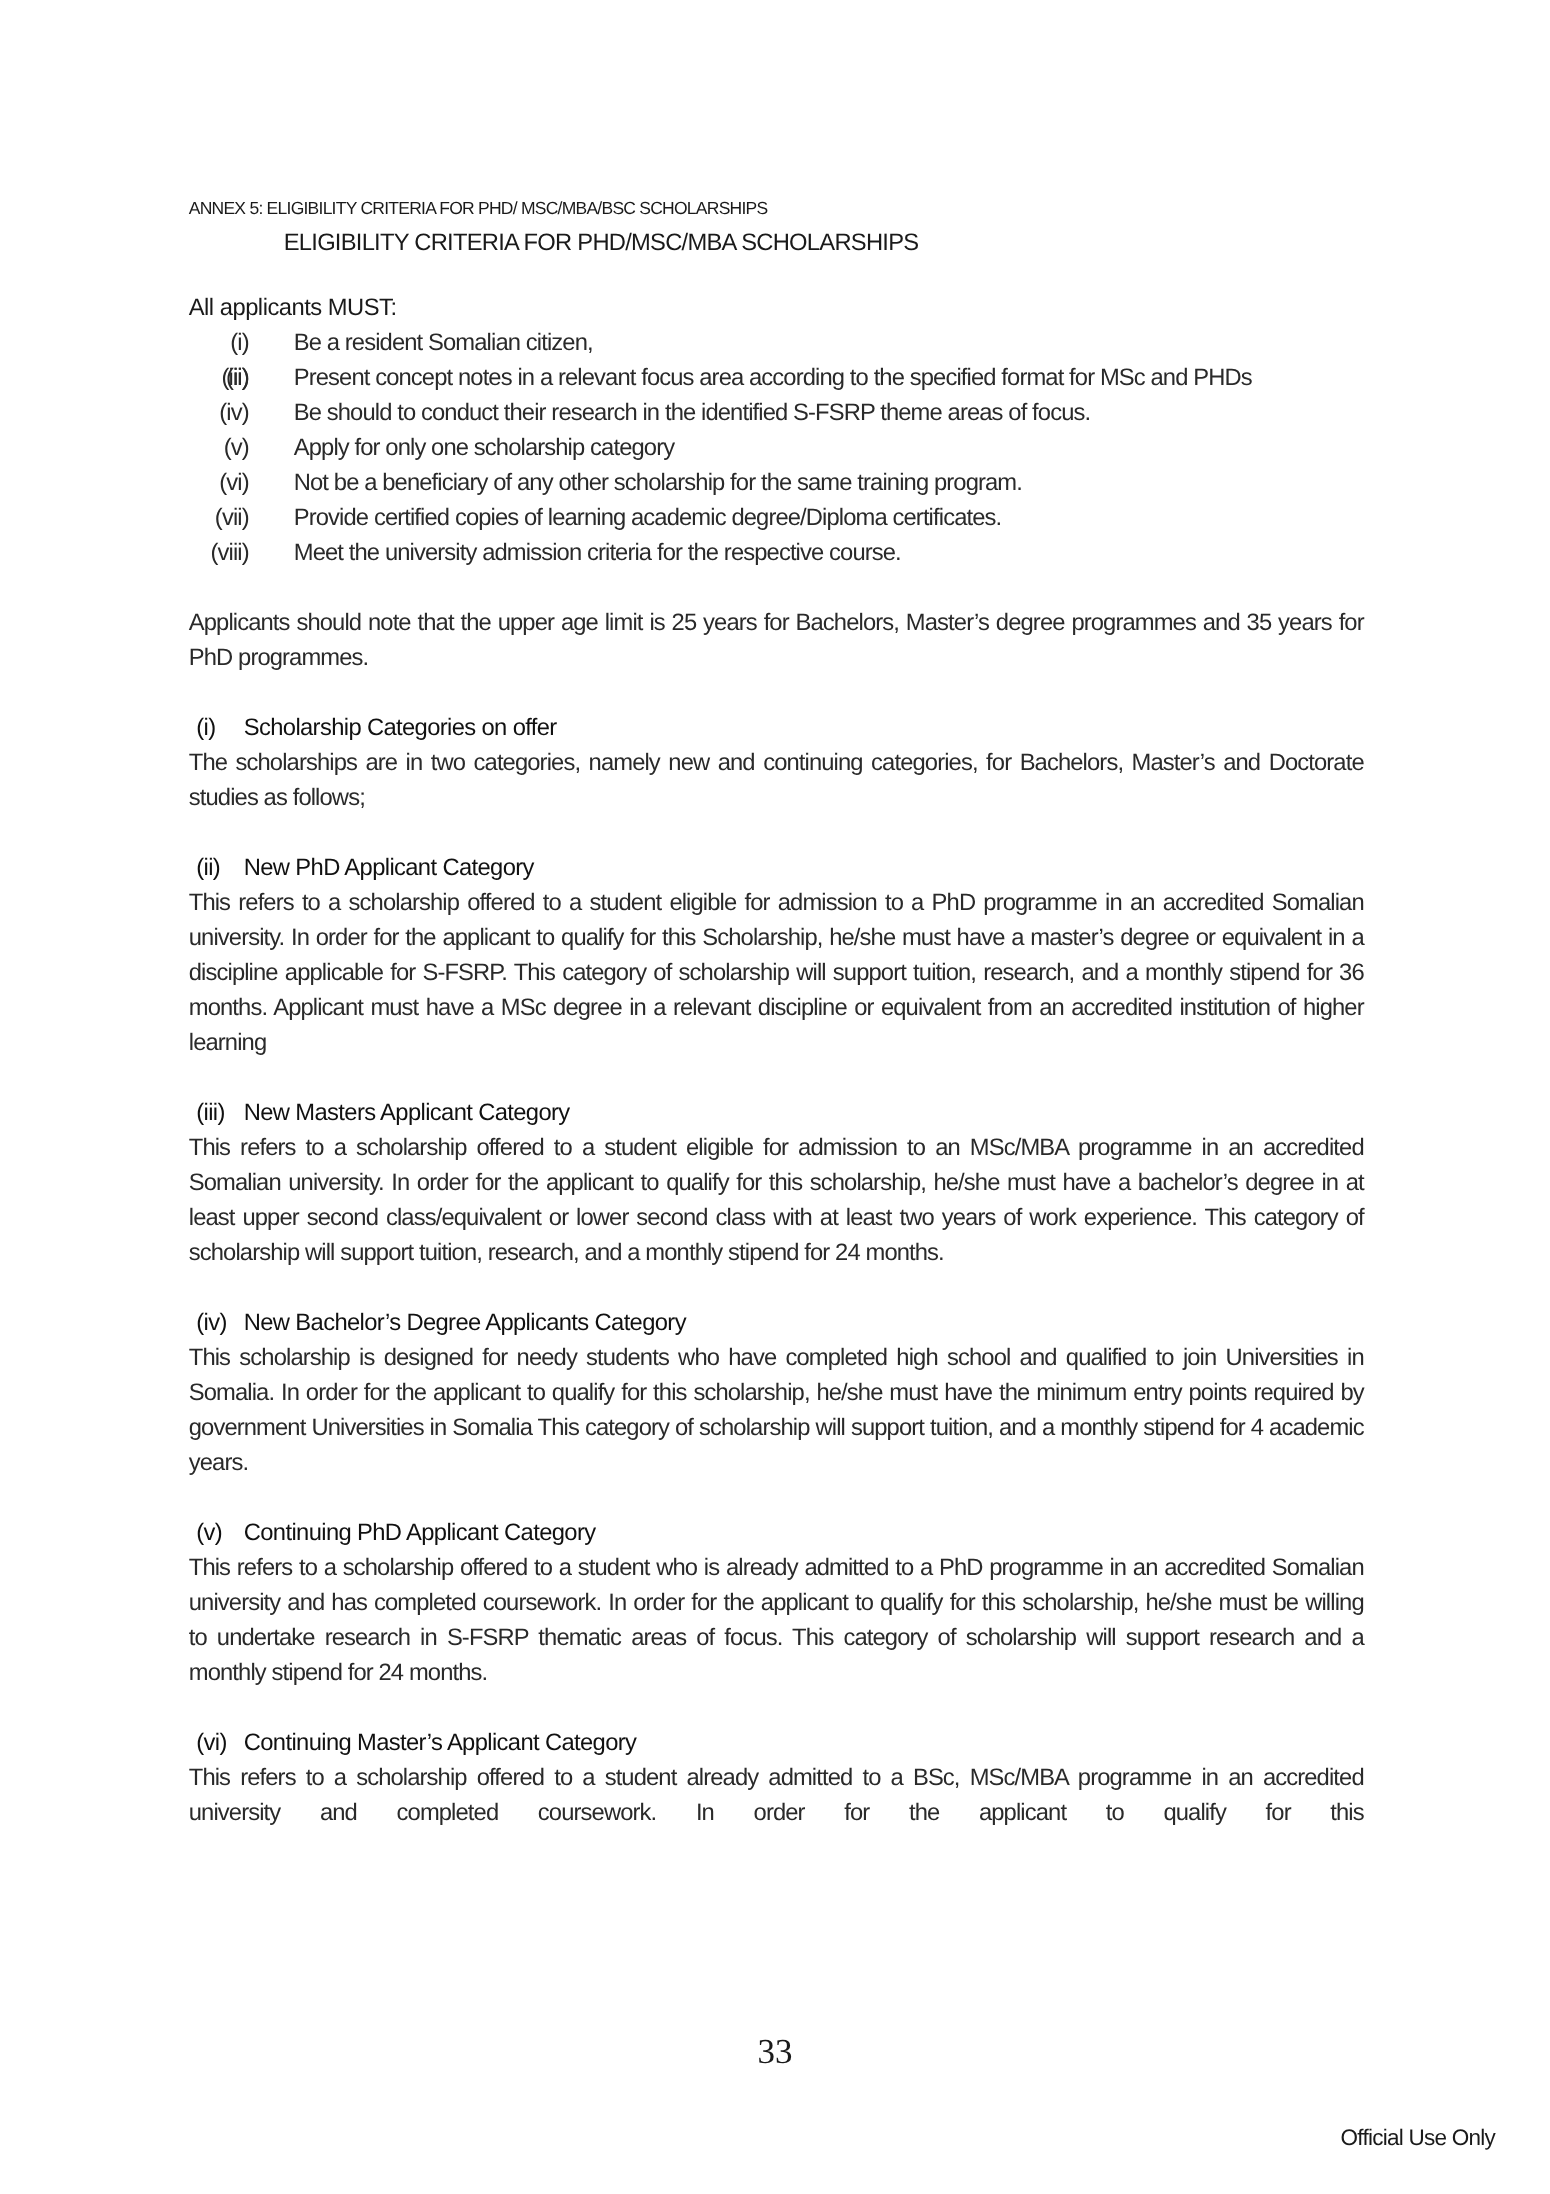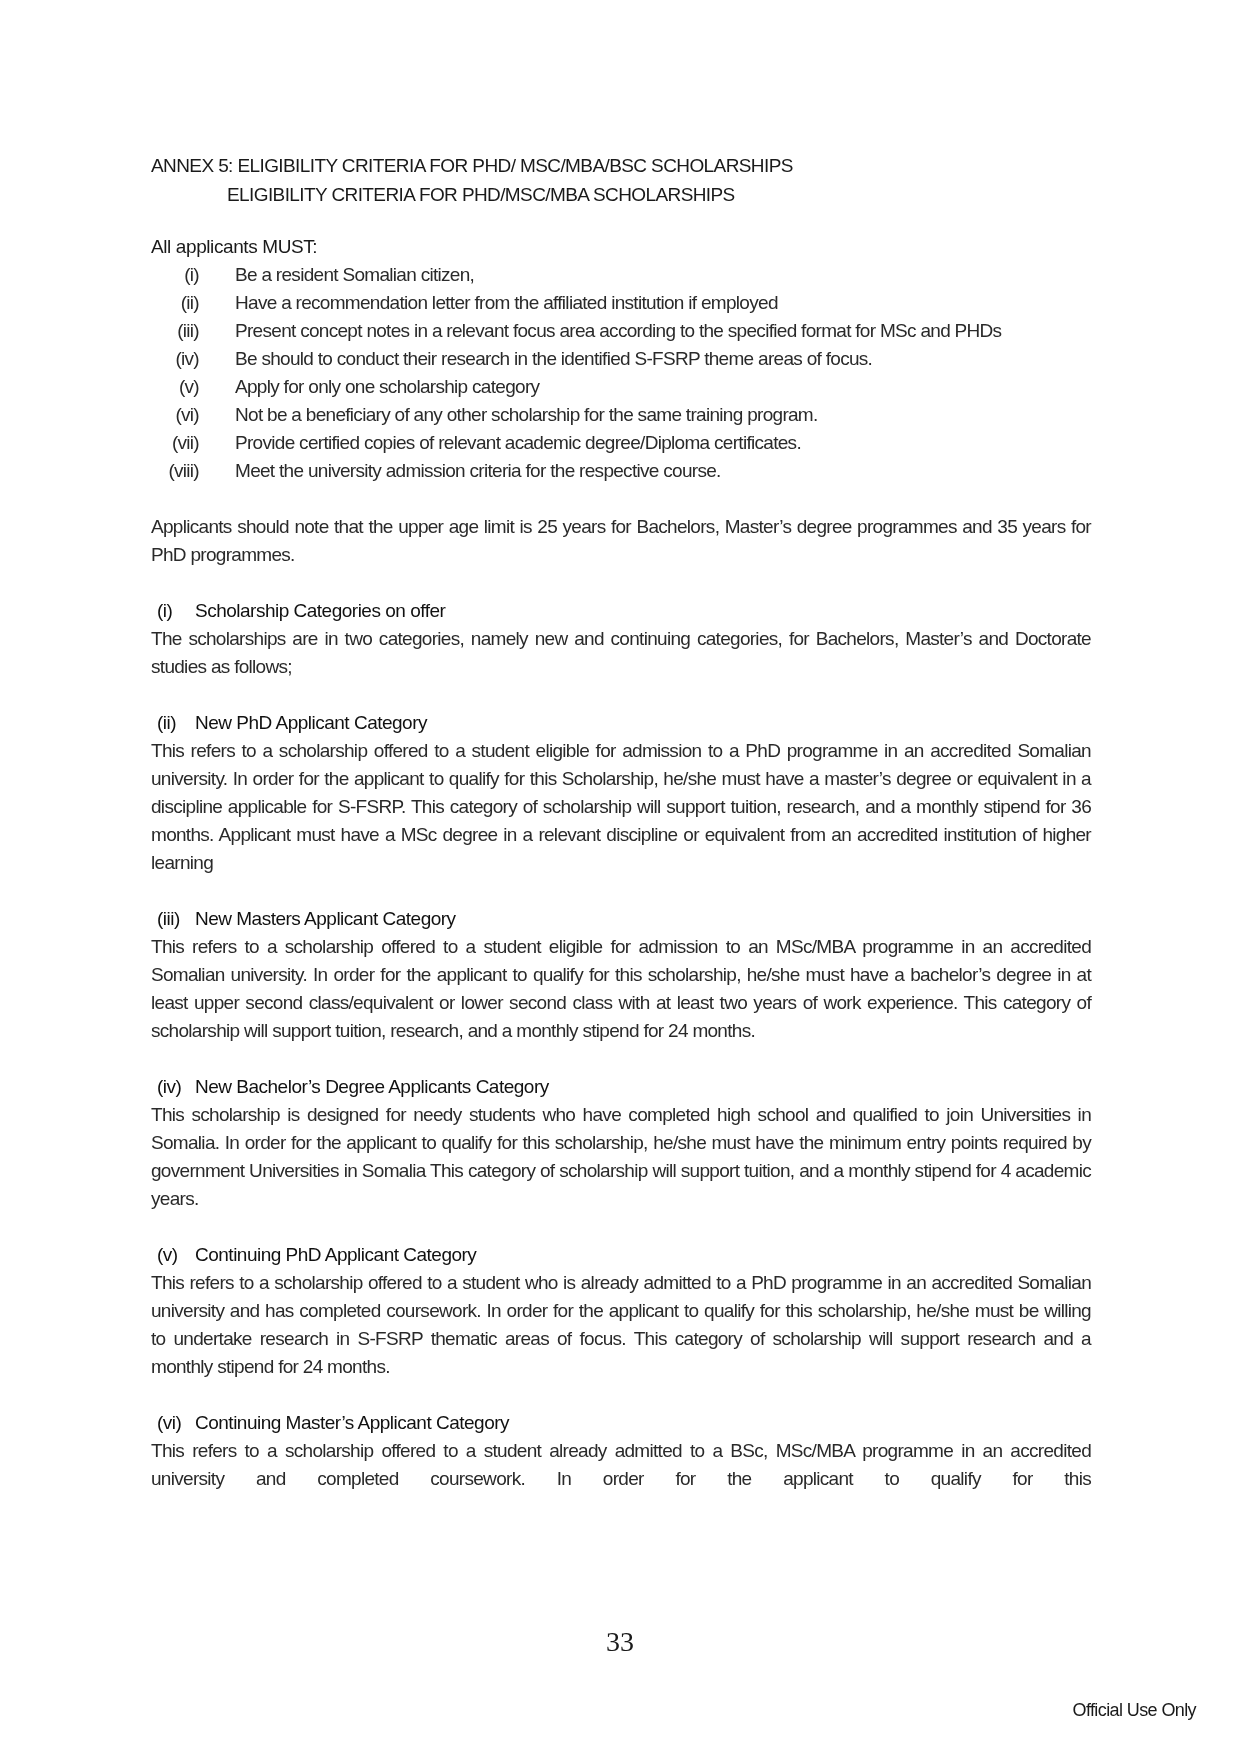--- a/index.html
+++ b/index.html
@@ -3,21 +3,21 @@
 <meta charset="utf-8">
 <style>
   html, body { margin: 0; padding: 0; background: #ffffff; }
   body { width: 1240px; height: 1755px; position: relative; overflow: hidden; color: #1a1a1a; }
   .page { position: absolute; left: 0; top: 0; width: 1240px; height: 1755px; background: #fff; }
   .content {
     position: absolute; left: 151px; top: 152px; width: 940px;
     font-family: "Liberation Sans", sans-serif;
     font-size: 19px; line-height: 28px;
   }
-  .h-annex { font-size: 19px; line-height: 28px; white-space: nowrap; letter-spacing: -0.6px; }
+  .h-annex { font-size: 14px; line-height: 28px; white-space: nowrap; letter-spacing: -0.6px; }
   .h-sub { padding-left: 76px; margin-top: 1px; white-space: nowrap; letter-spacing: -0.6px; }
   .must { margin-top: 24px; letter-spacing: -0.4px; }
   ol.criteria { list-style: none; margin: 0; padding: 0; }
   ol.criteria li { position: relative; padding-left: 84px; letter-spacing: -0.7px; color: #2a2a2a; font-weight: 300; }
   ol.criteria li .num { position: absolute; left: 0; width: 48px; text-align: right; }
   p { margin: 0; text-align: justify; letter-spacing: -0.7px; color: #2a2a2a; }
   .gap { height: 28px; }
   .sec-head { padding-left: 6px; letter-spacing: -0.5px; color: #111; }
   .sec-head .snum { display: inline-block; min-width: 38px; }
   .pagenum { position: absolute; left: 0; width: 1240px; top: 1626px; text-align: center;
@@ -29,26 +29,26 @@
 <body>
 
 <div class="page">
   <div class="content">
     <div class="h-annex">ANNEX 5: ELIGIBILITY CRITERIA FOR PHD/ MSC/MBA/BSC SCHOLARSHIPS</div>
     <div class="h-sub">ELIGIBILITY CRITERIA FOR PHD/MSC/MBA SCHOLARSHIPS</div>
 
     <div class="must">All applicants MUST:</div>
     <ol class="criteria">
       <li><span class="num">(i)</span><span>Be a resident Somalian citizen,</span></li>
-      <li><span class="num">(ii)</span><span>Have a recommendation letter from the affiliated institution if employed</span></li>
+      <li><span class="num">(ii)</span></li>
       <li><span class="num">(iii)</span><span>Present concept notes in a relevant focus area according to the specified format for MSc and PHDs</span></li>
       <li><span class="num">(iv)</span><span>Be should to conduct their research in the identified S-FSRP theme areas of focus.</span></li>
       <li><span class="num">(v)</span><span>Apply for only one scholarship category</span></li>
       <li><span class="num">(vi)</span><span>Not be a beneficiary of any other scholarship for the same training program.</span></li>
-      <li><span class="num">(vii)</span><span>Provide certified copies of relevant academic degree/Diploma certificates.</span></li>
+      <li><span class="num">(vii)</span><span>Provide certified copies of learning academic degree/Diploma certificates.</span></li>
       <li><span class="num">(viii)</span><span>Meet the university admission criteria for the respective course.</span></li>
     </ol>
 
     <div class="gap"></div>
     <p>Applicants should note that the upper age limit is 25 years for Bachelors, Master’s degree programmes and 35 years for PhD programmes.</p>
 
     <div class="gap"></div>
     <div class="sec-head"><span class="snum">(i)</span><span>Scholarship Categories on offer</span></div>
     <p>The scholarships are in two categories, namely new and continuing categories, for Bachelors, Master’s and Doctorate studies as follows;</p>
 

